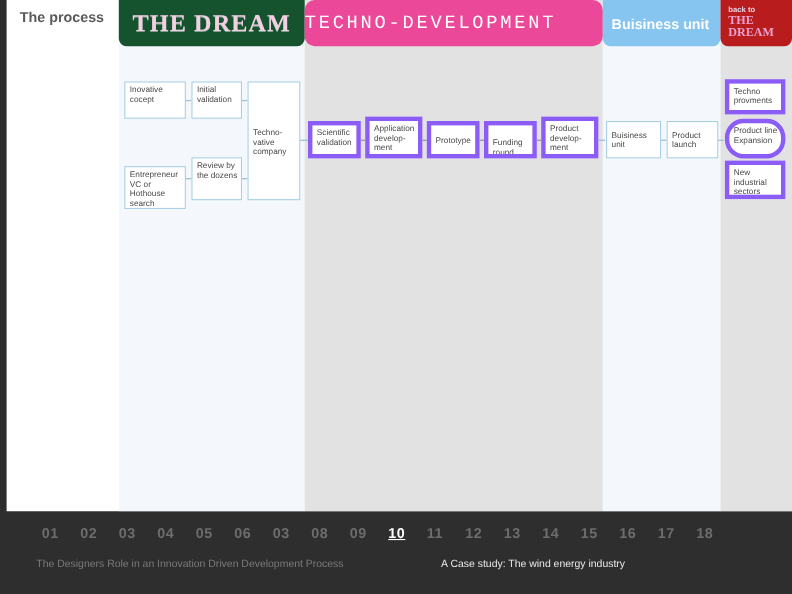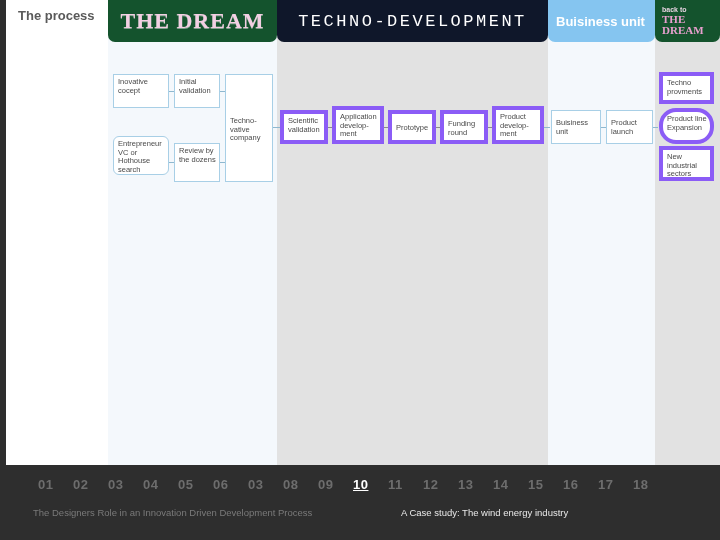--- a/index.html
+++ b/index.html
@@ -55,22 +55,23 @@
     font-family: "Liberation Serif", serif;
     font-weight: bold;
     font-size: 22px;
     letter-spacing: 1px;
     color: #f3cfe3;
     text-shadow: 0 1px 0 rgba(255,255,255,.45);
     white-space: nowrap;
   }
   .tab-techno {
     left: 277px; width: 271px;
-    background: #0f172a;
-    justify-content: center;
+    background: #ec4899;
+    justify-content: flex-start;
+    border-radius: 9px;
   }
   .tab-techno .tabtext {
     font-family: "Liberation Mono", monospace;
     font-size: 17px;
     letter-spacing: 2.5px;
     color: #ffffff;
     white-space: nowrap;
   }
   .tab-biz {
     left: 548px; width: 107px;
@@ -78,21 +79,21 @@
     padding-left: 8px;
   }
   .tab-biz .tabtext {
     font-size: 13px;
     font-weight: bold;
     color: #ffffff;
     line-height: 15px;
   }
   .tab-back {
     left: 655px; width: 65px;
-    background: #14532d;
+    background: #b91c1c;
     flex-direction: column;
     align-items: flex-start;
     justify-content: center;
     padding-left: 7px;
     text-align: center;
   }
   .tab-back .backto {
     font-size: 7px;
     font-weight: bold;
     color: #e7d4e2;
@@ -204,21 +205,21 @@
   <div class="box blue" style="left:113px; top:74px; width:56px; height:34px;">
     <span>Inovative cocept</span>
   </div>
   <div class="conn" style="left:169px; top:91px; width:5px;"></div>
 
   <div class="box blue" style="left:174px; top:74px; width:46px; height:34px;">
     <span>Initial validation</span>
   </div>
   <div class="conn" style="left:220px; top:91px; width:5px;"></div>
 
-  <div class="box blue" style="left:113px; top:136px; width:56px; height:39px;border-radius:6px;">
+  <div class="box blue" style="left:113px; top:151px; width:56px; height:39px;">
     <span>Entrepreneur VC or Hothouse search</span>
   </div>
   <div class="conn" style="left:169px; top:162px; width:5px;"></div>
 
   <div class="box blue" style="left:174px; top:143px; width:46px; height:39px;">
     <span>Review by the dozens</span>
   </div>
   <div class="conn" style="left:220px; top:162px; width:5px;"></div>
 
   <div class="box blue" style="left:225px; top:74px; width:48px; height:108px; padding-top:42px;">
@@ -234,21 +235,21 @@
   <div class="box plain" style="left:332px; top:106px; width:52px; height:38px;">
     <span>Application develop-ment</span>
   </div>
   <div class="conn dark" style="left:384px; top:127px; width:4px;"></div>
 
   <div class="box plain" style="left:388px; top:110px; width:48px; height:34px; padding-top:10px;">
     <span>Prototype</span>
   </div>
   <div class="conn dark" style="left:436px; top:127px; width:4px;"></div>
 
-  <div class="box plain" style="left:440px; top:110px; width:48px; height:34px; padding-top:6px;">
+  <div class="box plain" style="left:440px; top:110px; width:48px; height:34px; padding-top:12px;">
     <span>Funding round</span>
   </div>
   <div class="conn dark" style="left:488px; top:127px; width:4px;"></div>
 
   <div class="box plain" style="left:492px; top:106px; width:52px; height:38px;">
     <span>Product develop-ment</span>
   </div>
   <div class="conn" style="left:544px; top:127px; width:6px;"></div>
 
   <div class="box blue" style="left:551px; top:110px; width:50px; height:34px; padding-top:8px;">

